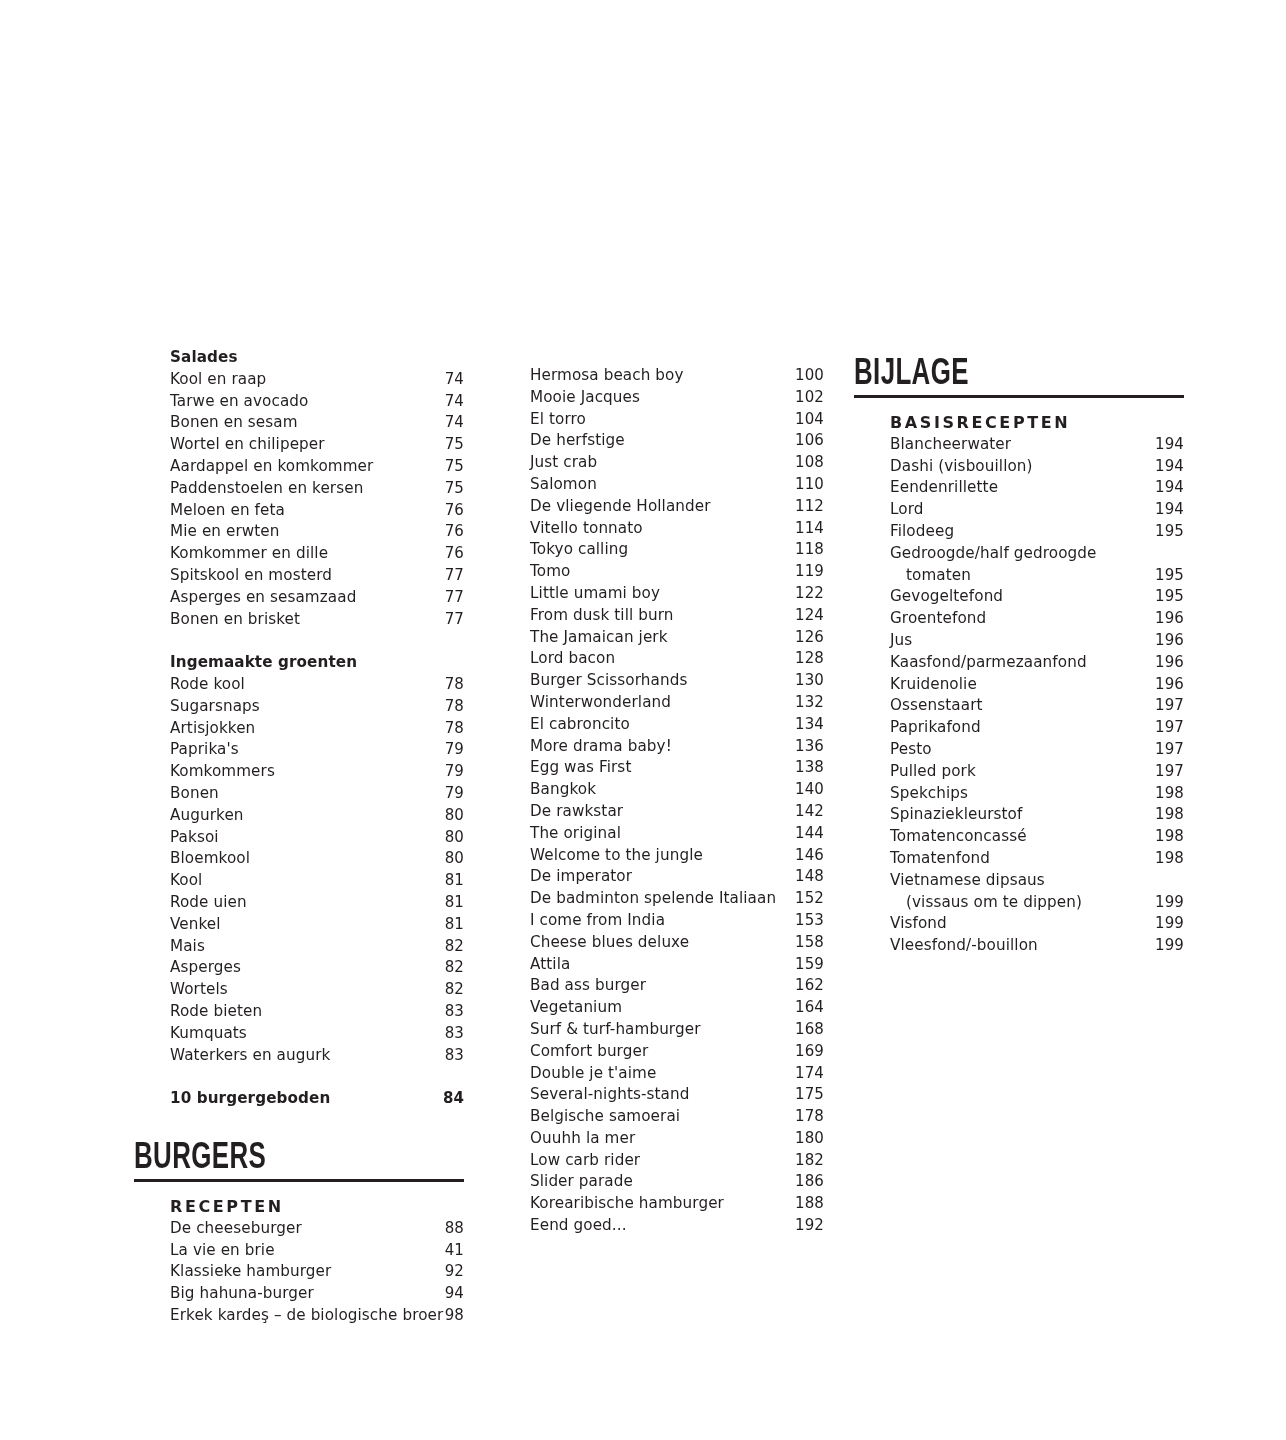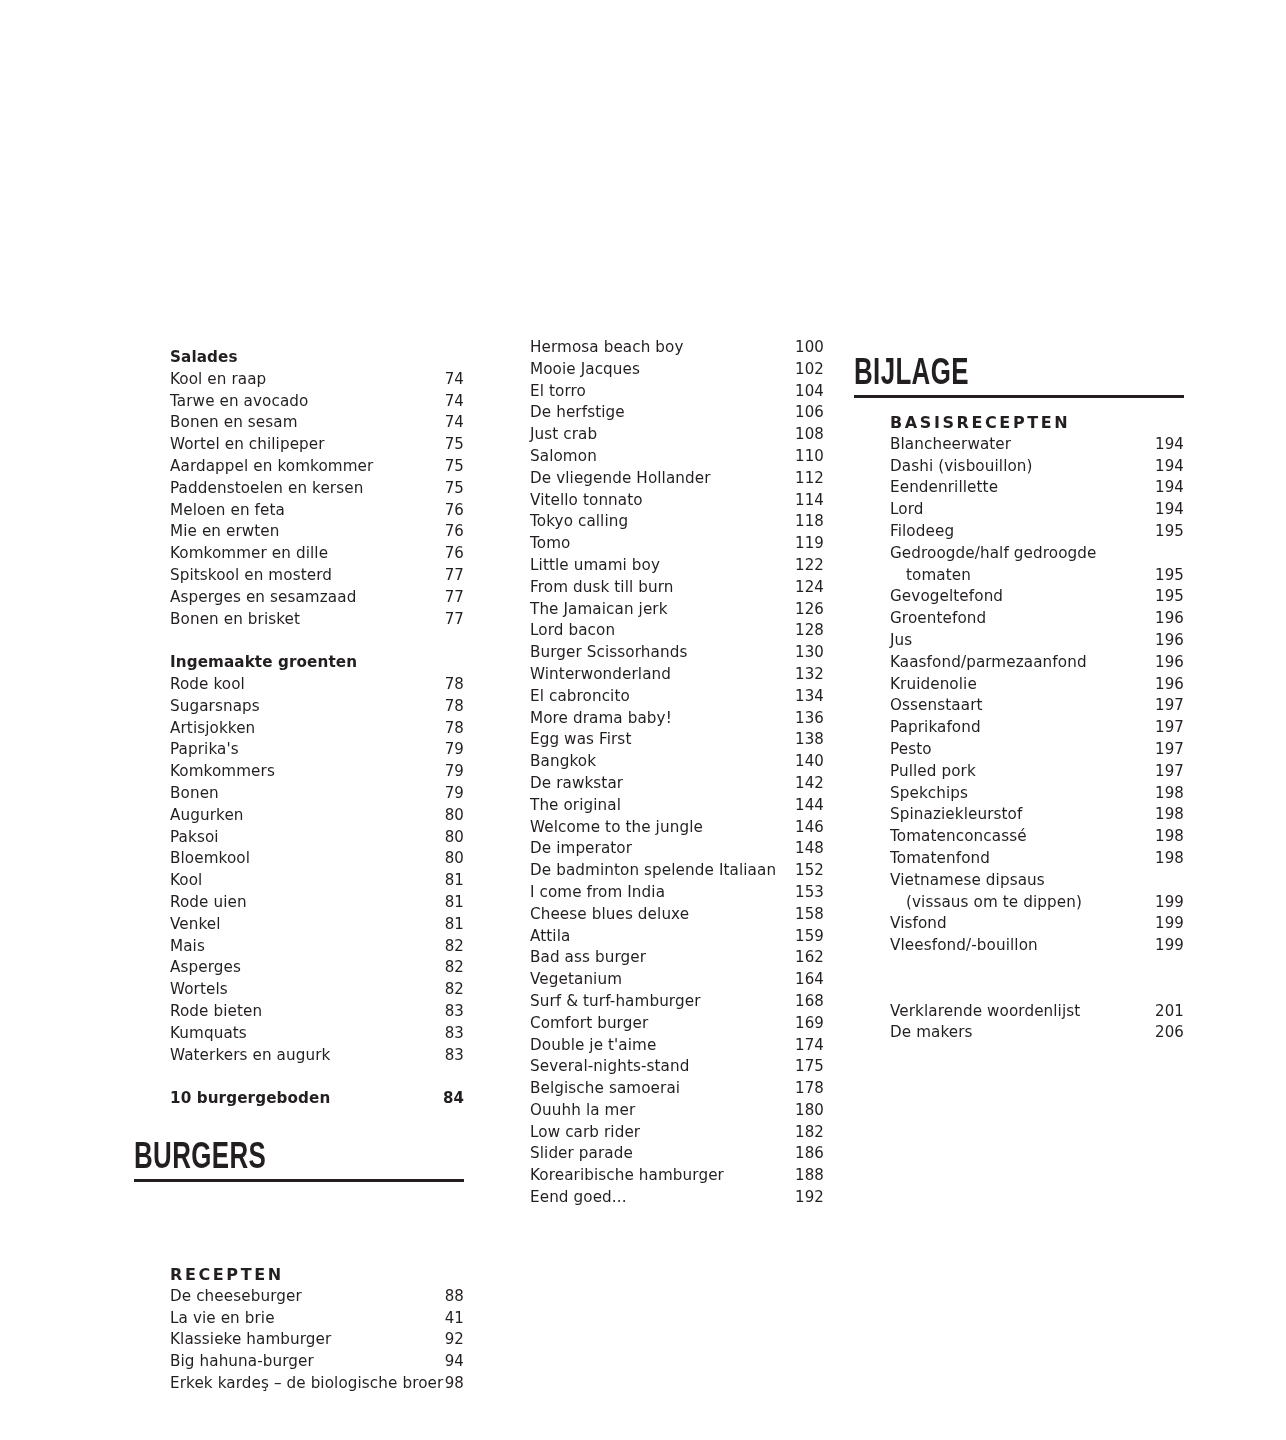--- a/index.html
+++ b/index.html
@@ -207,21 +207,21 @@
     </div>
   <div class="gap"></div>
   <div class="row bold">
     <span class="label">10 burgergeboden</span>
     <span class="page">84</span>
   </div>
 </div>
 
 <div class="section-title" style="left:134px; top:1138px;">BURGERS</div>
 <div class="rule" style="left:134px; top:1179px; width:330px;"></div>
-<div class="col" style="left:170px; top:1264px; width:294px;">
+<div class="col" style="left:170px; top:1196px; width:294px;">
   <div class="row caps">
     <span class="label">RECEPTEN</span>
   </div>
   <div id="burgers-list">
       <div class="row">
         <span class="label">De cheeseburger</span>
         <span class="page">88</span>
       </div>
       <div class="row">
         <span class="label">La vie en brie</span>
@@ -235,21 +235,21 @@
         <span class="label">Big hahuna-burger</span>
         <span class="page">94</span>
       </div>
       <div class="row">
         <span class="label">Erkek kardeş – de biologische broer</span>
         <span class="page">98</span>
       </div>
     </div>
 </div>
 
-<div class="col" style="left:530px; top:337px; width:294px;">
+<div class="col" style="left:530px; top:365px; width:294px;">
   <div id="col2-list">
       <div class="row">
         <span class="label">Hermosa beach boy</span>
         <span class="page">100</span>
       </div>
       <div class="row">
         <span class="label">Mooie Jacques</span>
         <span class="page">102</span>
       </div>
       <div class="row">
@@ -505,23 +505,13 @@
       <div class="row">
         <span class="label">Visfond</span>
         <span class="page">199</span>
       </div>
       <div class="row">
         <span class="label">Vleesfond/-bouillon</span>
         <span class="page">199</span>
       </div>
     </div>
   <div class="gap2"></div>
-  <div id="col3-extra">
-      <div class="row">
-        <span class="label">Verklarende woordenlijst</span>
-        <span class="page">201</span>
-      </div>
-      <div class="row">
-        <span class="label">De makers</span>
-        <span class="page">206</span>
-      </div>
-    </div>
 </div>
 
 </body></html>

